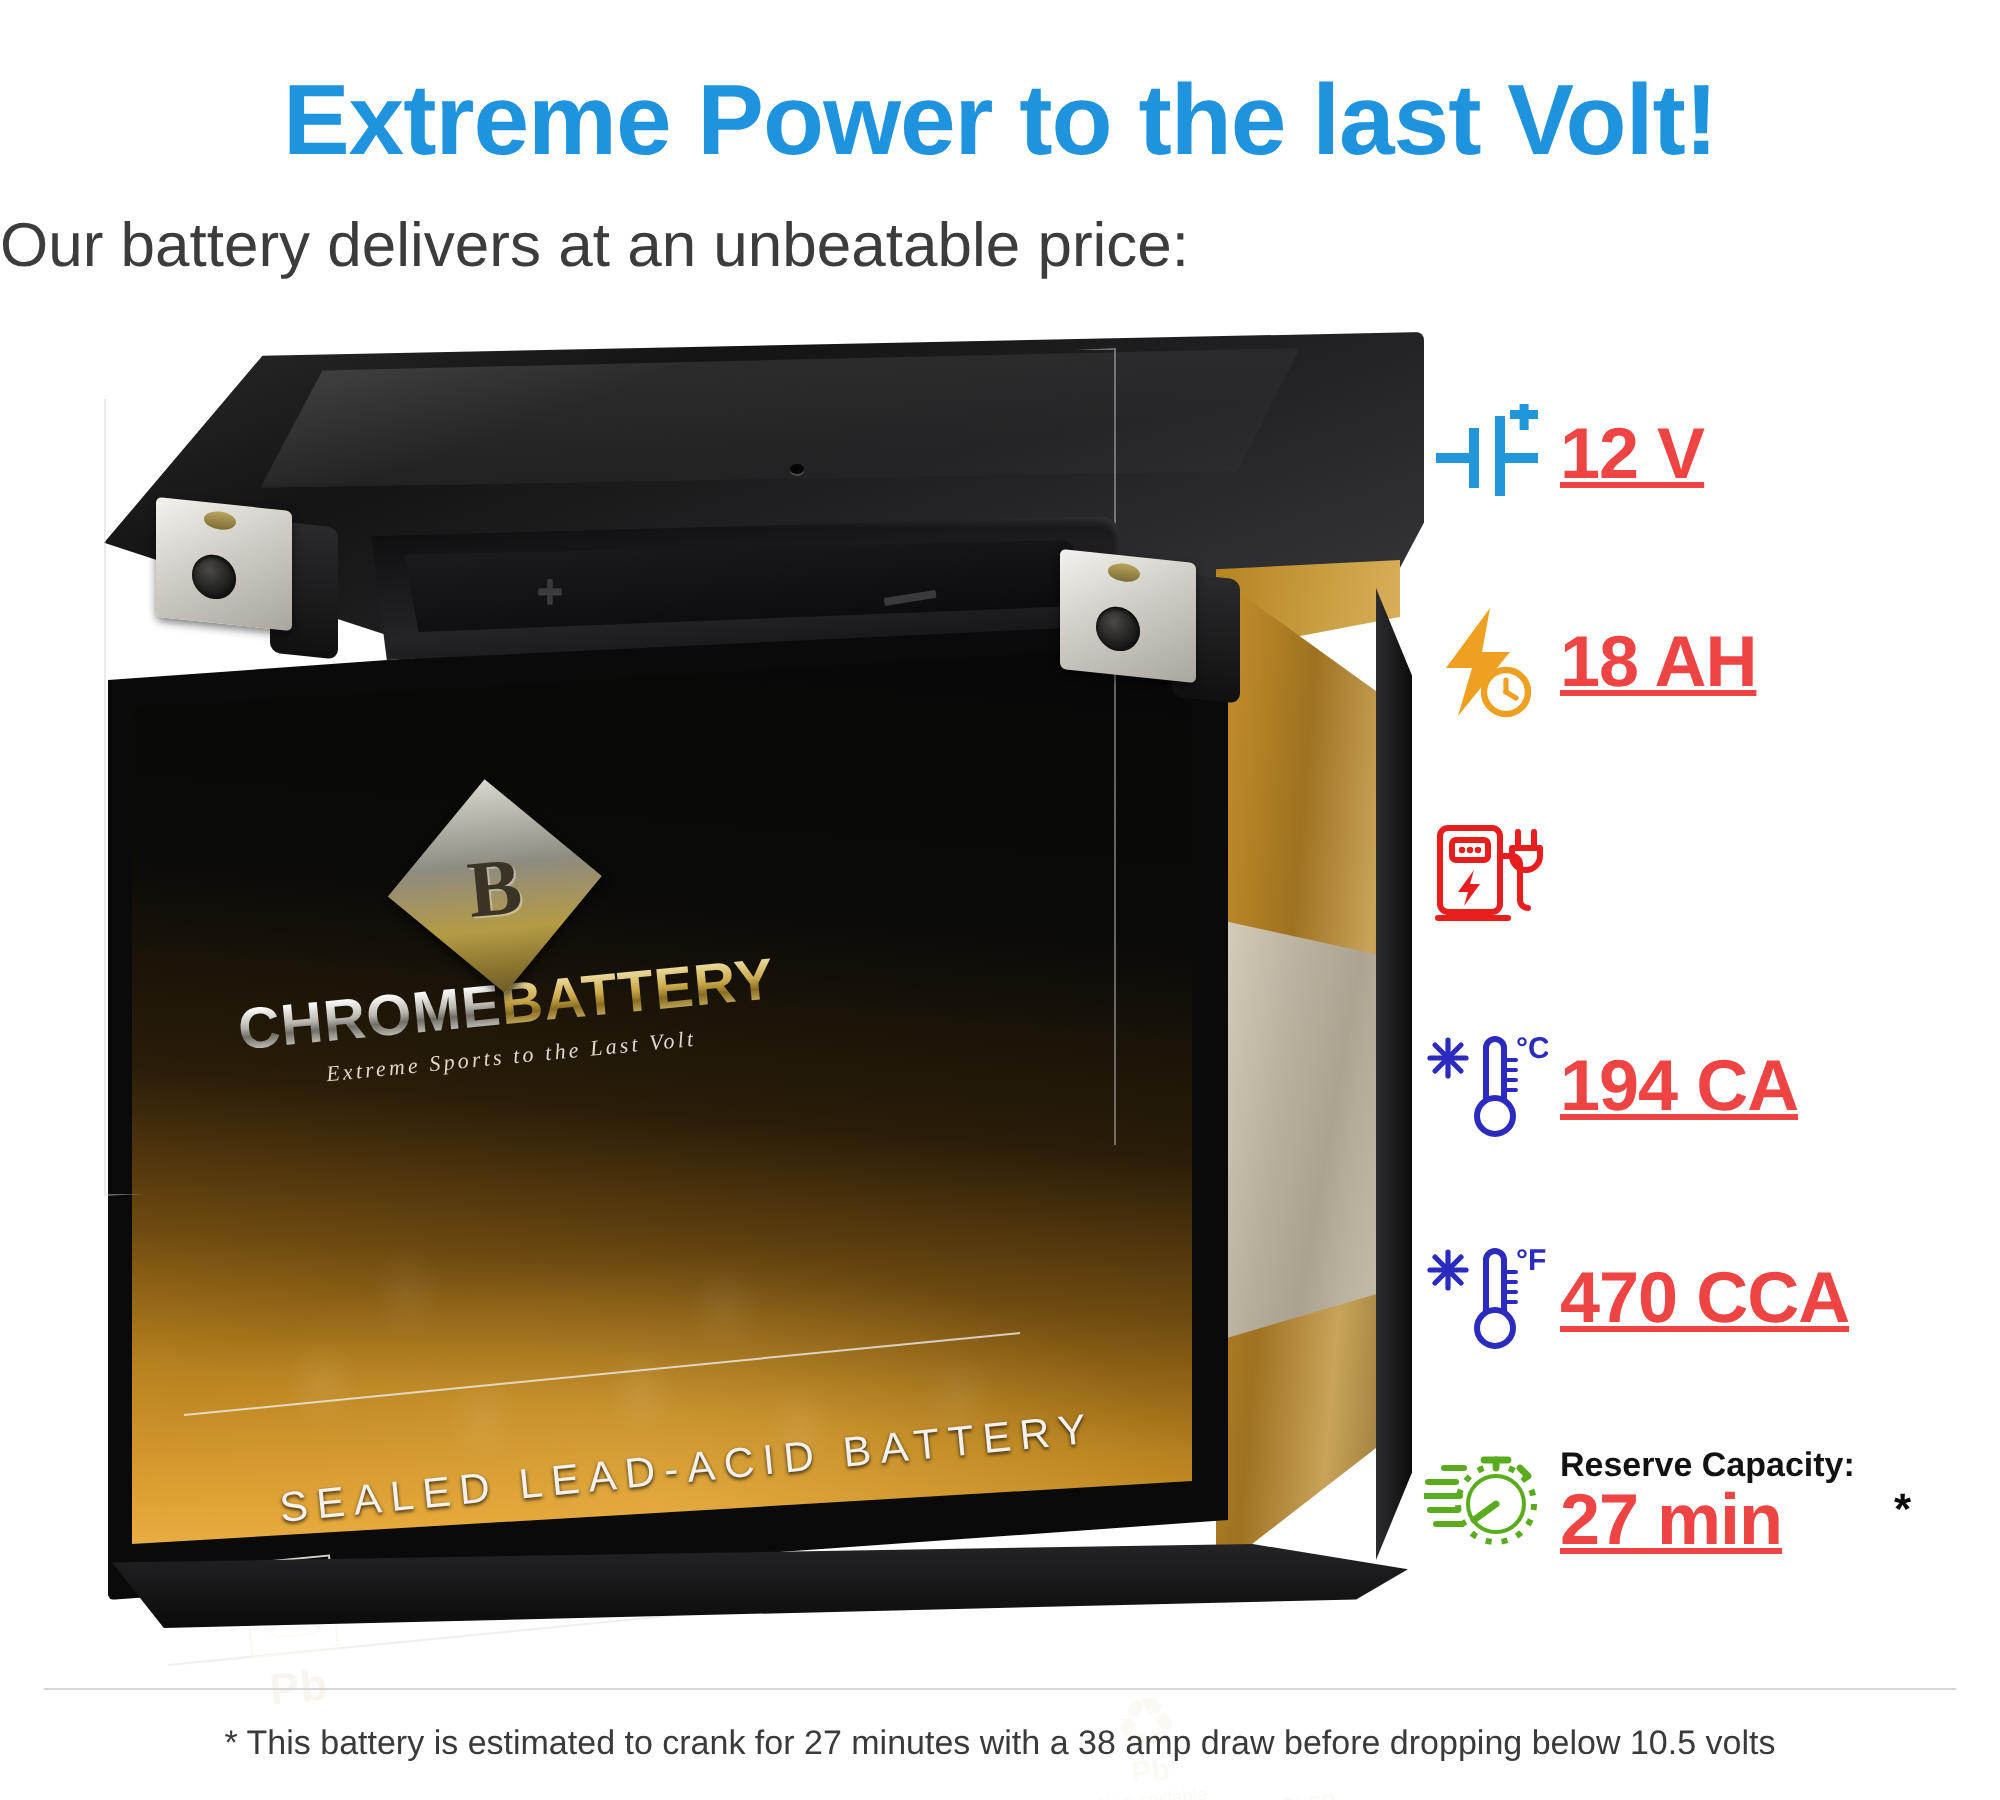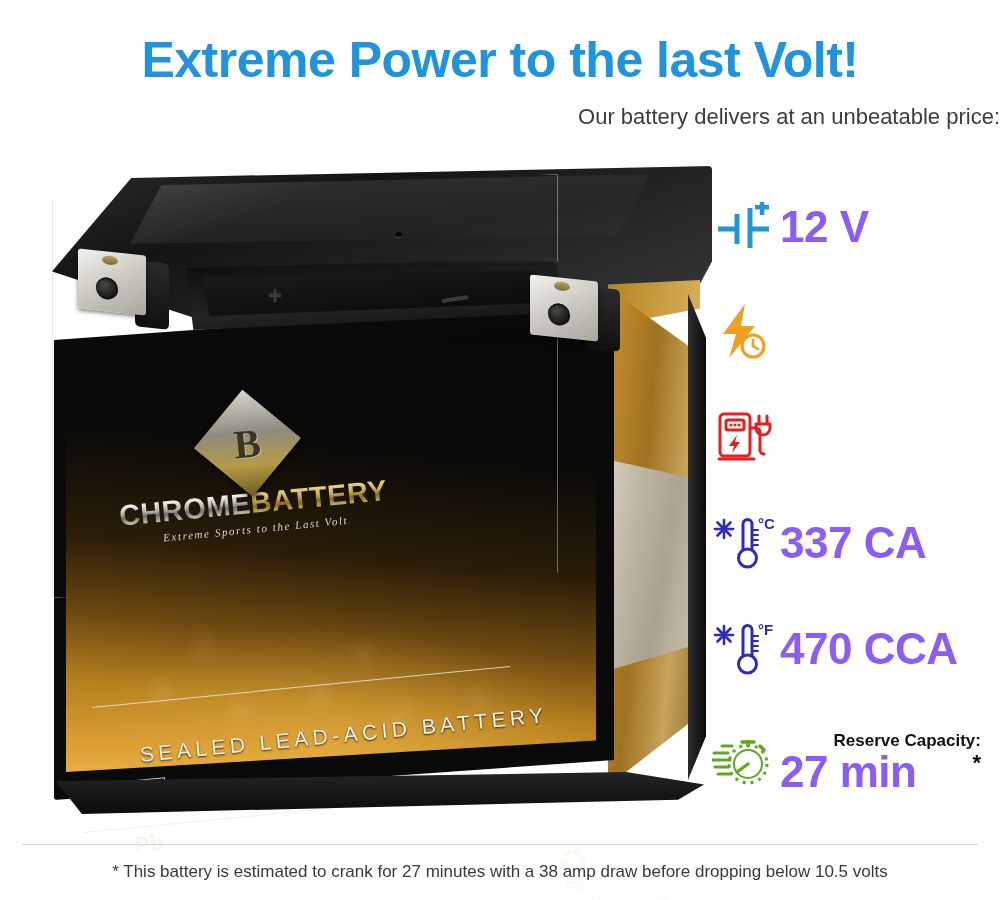--- a/index.html
+++ b/index.html
@@ -32,22 +32,22 @@
     color: #1f93dd;
     line-height: 1.05;
     white-space: nowrap;
   }
 
   .subhead {
     position: absolute;
     top: 104px;
     left: 0;
     width: 1000px;
-    text-align: right;
-    font-size: 22px;
+    text-align: left;
+    font-size: 31px;
     font-weight: 400;
     color: #3c3c3c;
     line-height: 1.2;
     white-space: nowrap;
   }
 
   
   .battery-stage {
     position: absolute;
     left: 30px;
@@ -446,26 +446,27 @@
   }
   .spec-icon {
     width: 74px;
     height: 70px;
     flex: 0 0 74px;
     display: flex;
     align-items: center;
     justify-content: center;
   }
   .spec-value {
-    font-size: 44px;
+    font-size: 36px;
     font-weight: bold;
-    color: #8b5cf6;
+    color: #ef4444;
     letter-spacing: -0.5px;
     white-space: nowrap;
     line-height: 1;
+    text-decoration: underline;
   }
   .spec-stack { display: flex; flex-direction: column; justify-content: center; }
   .spec-caption {
     font-size: 17px;
     font-weight: bold;
     color: #121212;
     line-height: 1.05;
     white-space: nowrap;
   }
   .spec-value-row { display: flex; align-items: flex-start; gap: 48px; }
@@ -595,20 +596,21 @@
       <div class="spec-icon">
         <svg width="56" height="58" viewBox="0 0 56 58" aria-hidden="true">
           <path d="M30 2 L8 32 L21 32 L14 56 L40 24 L26 24 Z" fill="#efa020"></path>
           <circle cx="38" cy="44" r="11" fill="none" stroke="#efa020" stroke-width="3.2"></circle>
           <g stroke="#efa020" stroke-width="2.6" stroke-linecap="round">
             <line x1="38" y1="38" x2="38" y2="44"></line>
             <line x1="38" y1="44" x2="43" y2="47"></line>
           </g>
         </svg>
       </div>
+      <div class="spec-value">18 AH</div>
     </div>
 
     <div class="spec-row" style="top:210px;">
       <div class="spec-icon">
         <svg width="58" height="58" viewBox="0 0 58 58" aria-hidden="true">
           <g fill="none" stroke="#e81e1e" stroke-width="3" stroke-linejoin="round" stroke-linecap="round">
             <rect x="6" y="6" width="30" height="42" rx="4"></rect>
             <rect x="12" y="12" width="18" height="10" rx="2"></rect>
             <line x1="5" y1="51" x2="40" y2="51"></line>
             <path d="M36 20 h6 a4 4 0 0 1 4 4 v18 a4 4 0 0 0 4 4"></path>
@@ -640,21 +642,21 @@
           </g>
           <g stroke="#2b2bc0" stroke-width="2" stroke-linecap="round">
             <line x1="40" y1="16" x2="46" y2="16"></line>
             <line x1="40" y1="21" x2="46" y2="21"></line>
             <line x1="40" y1="26" x2="46" y2="26"></line>
             <line x1="40" y1="31" x2="46" y2="31"></line>
           </g>
           <text x="46" y="15" font-family="Liberation Sans, sans-serif" font-size="15" font-weight="bold" fill="#2b2bc0">°C</text>
         </svg>
       </div>
-      <div class="spec-value">337 CA</div>
+      <div class="spec-value">194 CA</div>
     </div>
 
     <div class="spec-row" style="top:422px;">
       <div class="spec-icon">
         <svg width="62" height="58" viewBox="0 0 62 58" aria-hidden="true">
           <g stroke="#2b2bc0" stroke-width="2.6" stroke-linecap="round" fill="none">
             <line x1="12" y1="6" x2="12" y2="24"></line>
             <line x1="3" y1="15" x2="21" y2="15"></line>
             <line x1="5.5" y1="8.5" x2="18.5" y2="21.5"></line>
             <line x1="18.5" y1="8.5" x2="5.5" y2="21.5"></line>
@@ -668,21 +670,21 @@
             <line x1="40" y1="21" x2="46" y2="21"></line>
             <line x1="40" y1="26" x2="46" y2="26"></line>
             <line x1="40" y1="31" x2="46" y2="31"></line>
           </g>
           <text x="46" y="15" font-family="Liberation Sans, sans-serif" font-size="15" font-weight="bold" fill="#2b2bc0">°F</text>
         </svg>
       </div>
       <div class="spec-value">470 CCA</div>
     </div>
 
-    <div class="spec-row" style="top:536px;text-align:right;">
+    <div class="spec-row" style="top:524px;">
       <div class="spec-icon">
         <svg width="62" height="56" viewBox="0 0 62 56" aria-hidden="true">
           <g stroke="#5aac1e" stroke-width="3" stroke-linecap="round" fill="none">
             <line x1="2" y1="18" x2="16" y2="18"></line>
             <line x1="0" y1="25" x2="18" y2="25"></line>
             <line x1="3" y1="32" x2="17" y2="32"></line>
             <line x1="6" y1="39" x2="19" y2="39"></line>
             <line x1="10" y1="11" x2="20" y2="11"></line>
           </g>
           <circle cx="36" cy="29" r="19" fill="none" stroke="#5aac1e" stroke-width="3" stroke-dasharray="3 5"></circle>

